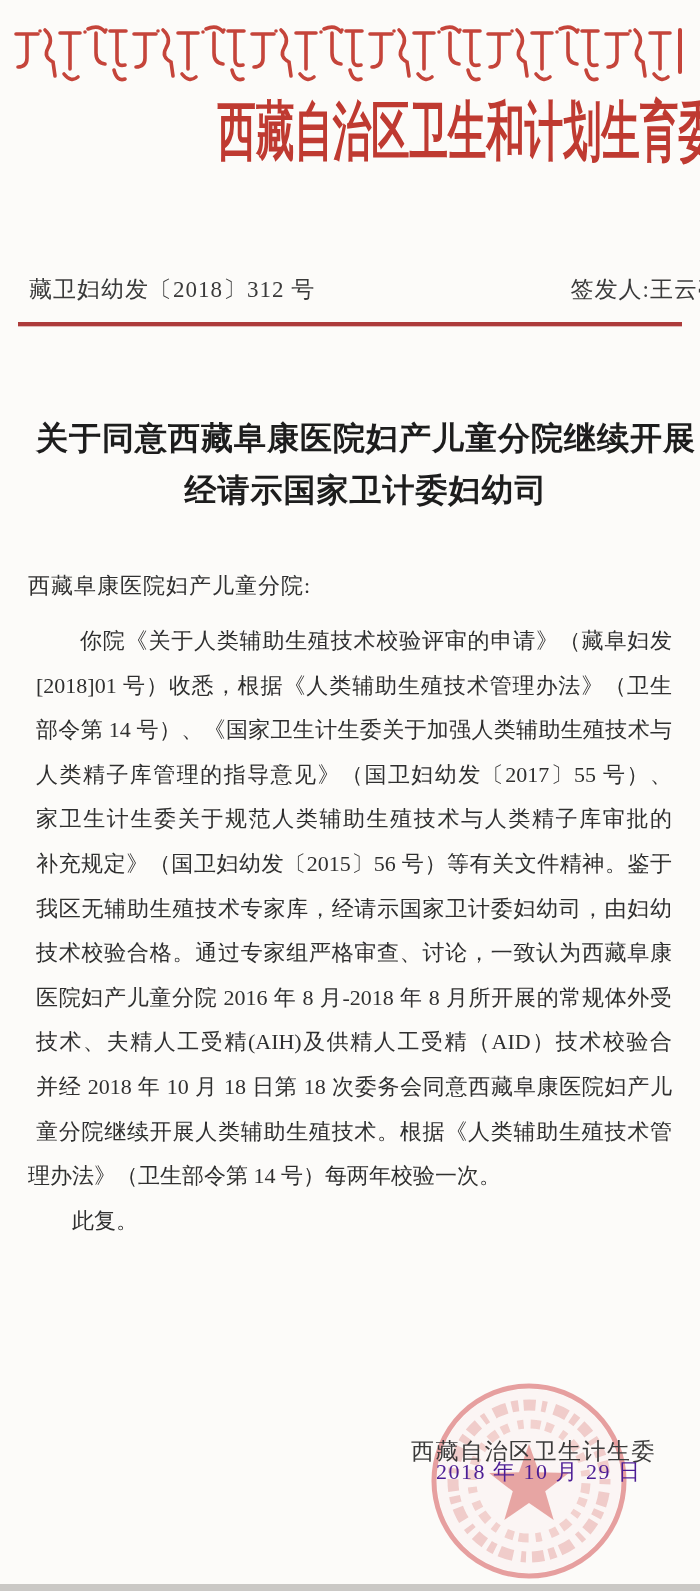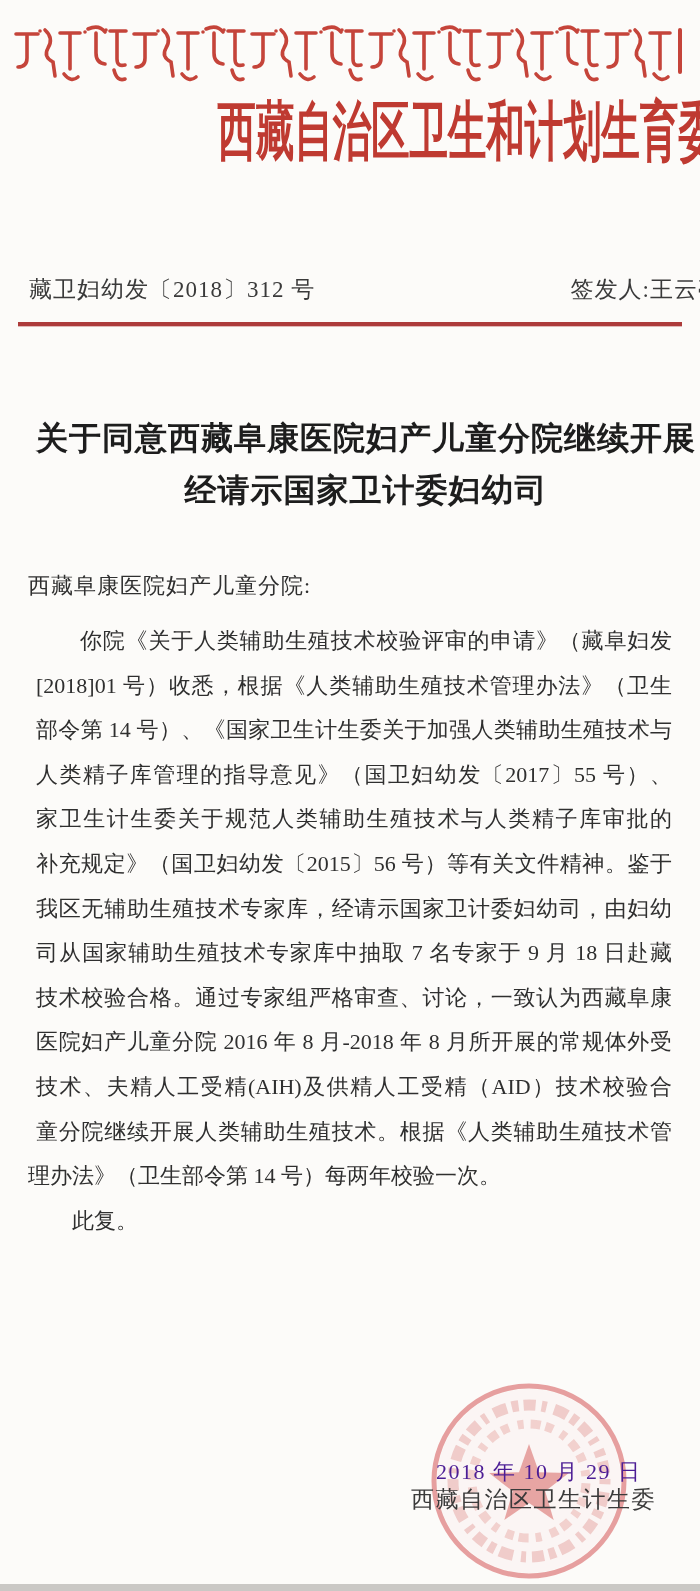--- a/index.html
+++ b/index.html
@@ -24,21 +24,21 @@
   .doc-title{position:absolute;left:16px;top:412px;width:700px;text-align:center;
     font-size:32px;font-weight:bold;color:#1d1d1d;line-height:52px;letter-spacing:1px;}
   
   .salutation{position:absolute;left:28px;top:570px;width:644px;font-size:22px;line-height:32px;letter-spacing:1px;}
   .body-lines{position:absolute;left:28px;top:619px;width:644px;}
   .bline{height:44.6px;line-height:44.6px;font-size:22px;text-align:justify;overflow:hidden;}
   .bline.just{text-align-last:justify;margin-left:8px;-moz-text-align-last:justify;}
   .bline.ind{text-indent:2em;}
   
   .seal{position:absolute;left:428px;top:1378px;width:202px;height:206px;z-index:1;opacity:.95;}
-  .sig-agency{position:absolute;left:411px;top:1436px;z-index:2;font-size:23px;letter-spacing:1.5px;color:#3a3a3a;margin-top:48px;}
+  .sig-agency{position:absolute;left:411px;top:1436px;z-index:2;font-size:23px;letter-spacing:1.5px;color:#3a3a3a;}
   .sig-date{position:absolute;left:436px;top:1457px;z-index:2;font-size:22px;letter-spacing:1.5px;color:#4c1d95;}
   .scan-edge{position:absolute;left:0;top:1584px;width:700px;height:7px;background:#cac8c5;}
 </style>
 </head>
 <body>
 
 <div class="page">
 
   <svg class="tibetan" role="img" viewBox="0 0 676 84" xmlns="http://www.w3.org/2000/svg" aria-label="བོད་རང་སྐྱོང་ལྗོངས་འཕྲོད་བསྟེན་དང་འཆར་ལྡན་བུ་བཙའ་ཨུ་ཡོན་ལྷན་ཁང་གི་ཡིག་ཆ།">
     <defs>
@@ -78,24 +78,24 @@
   <div class="salutation">西藏阜康医院妇产儿童分院:</div>
 
   <div class="body-lines">
       <div class="bline just ind">你院《关于人类辅助生殖技术校验评审的申请》（藏阜妇发</div>
       <div class="bline just">[2018]01 号）收悉，根据《人类辅助生殖技术管理办法》（卫生</div>
       <div class="bline just">部令第 14 号）、《国家卫生计生委关于加强人类辅助生殖技术与</div>
       <div class="bline just">人类精子库管理的指导意见》（国卫妇幼发〔2017〕55 号）、《国</div>
       <div class="bline just">家卫生计生委关于规范人类辅助生殖技术与人类精子库审批的</div>
       <div class="bline just">补充规定》（国卫妇幼发〔2015〕56 号）等有关文件精神。鉴于</div>
       <div class="bline just">我区无辅助生殖技术专家库，经请示国家卫计委妇幼司，由妇幼</div>
-      <div class="bline just">司从国家辅助生殖技术专家库中抽取 7 名专家于 9 月 18 日赴藏</div>
       <div class="bline just">技术校验合格。通过专家组严格审查、讨论，一致认为西藏阜康</div>
       <div class="bline just">医院妇产儿童分院 2016 年 8 月-2018 年 8 月所开展的常规体外受</div>
       <div class="bline just">技术、夫精人工受精(AIH)及供精人工受精（AID）技术校验合格。</div>
+      <div class="bline just">并经 2018 年 10 月 18 日第 18 次委务会同意西藏阜康医院妇产儿</div>
       <div class="bline just">童分院继续开展人类辅助生殖技术。根据《人类辅助生殖技术管</div>
       <div class="bline">理办法》（卫生部令第 14 号）每两年校验一次。</div>
       <div class="bline ind">此复。</div>
     </div>
 
   <svg class="seal" viewBox="0 0 202 206" xmlns="http://www.w3.org/2000/svg" role="img" aria-label="official red seal">
     <circle cx="101" cy="103" r="92" fill="#f3d8d6" opacity="0.18"></circle>
     <circle cx="101" cy="103" r="95" fill="none" stroke="#e29090" stroke-width="5" opacity="0.9"></circle>
     <g opacity="0.5">
       <circle cx="101" cy="103" r="76" fill="none" stroke="#e3a09d" stroke-width="11" stroke-dasharray="7 5 12 6 5 8 14 5" transform="rotate(-24 101 103)"></circle>

